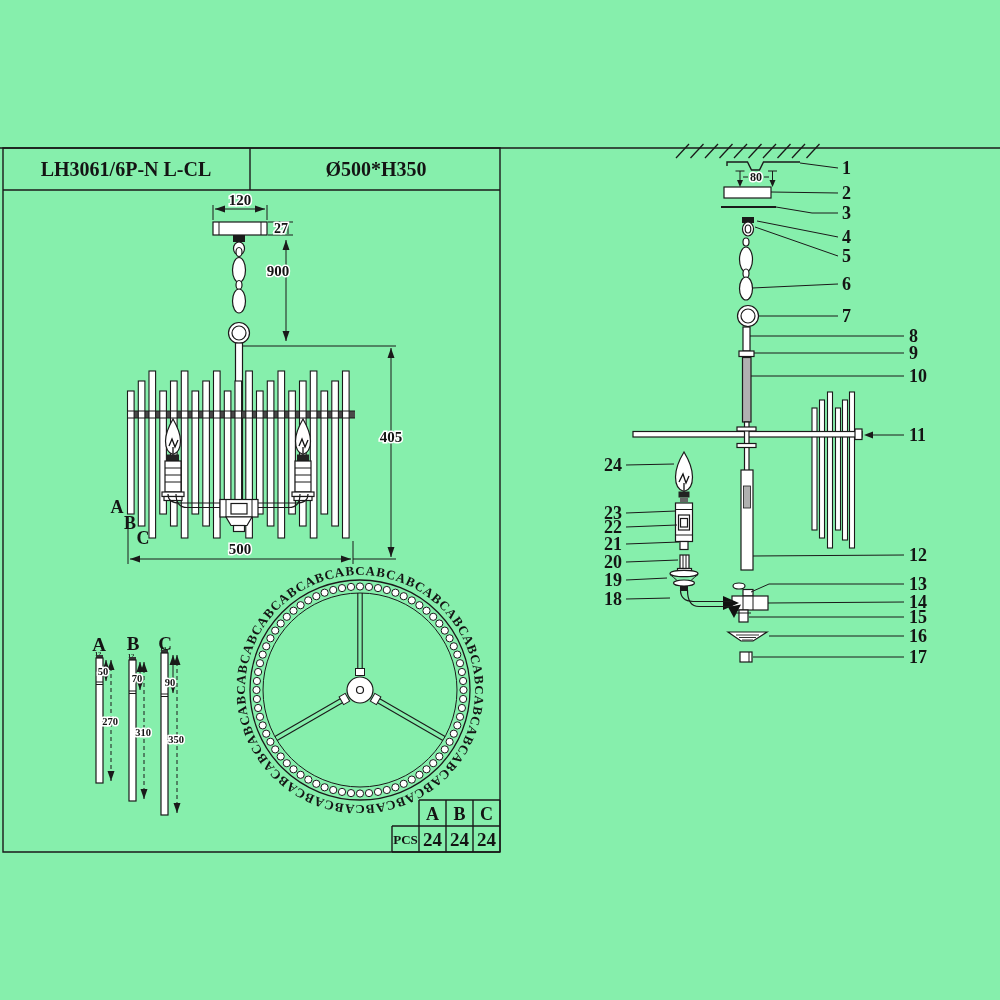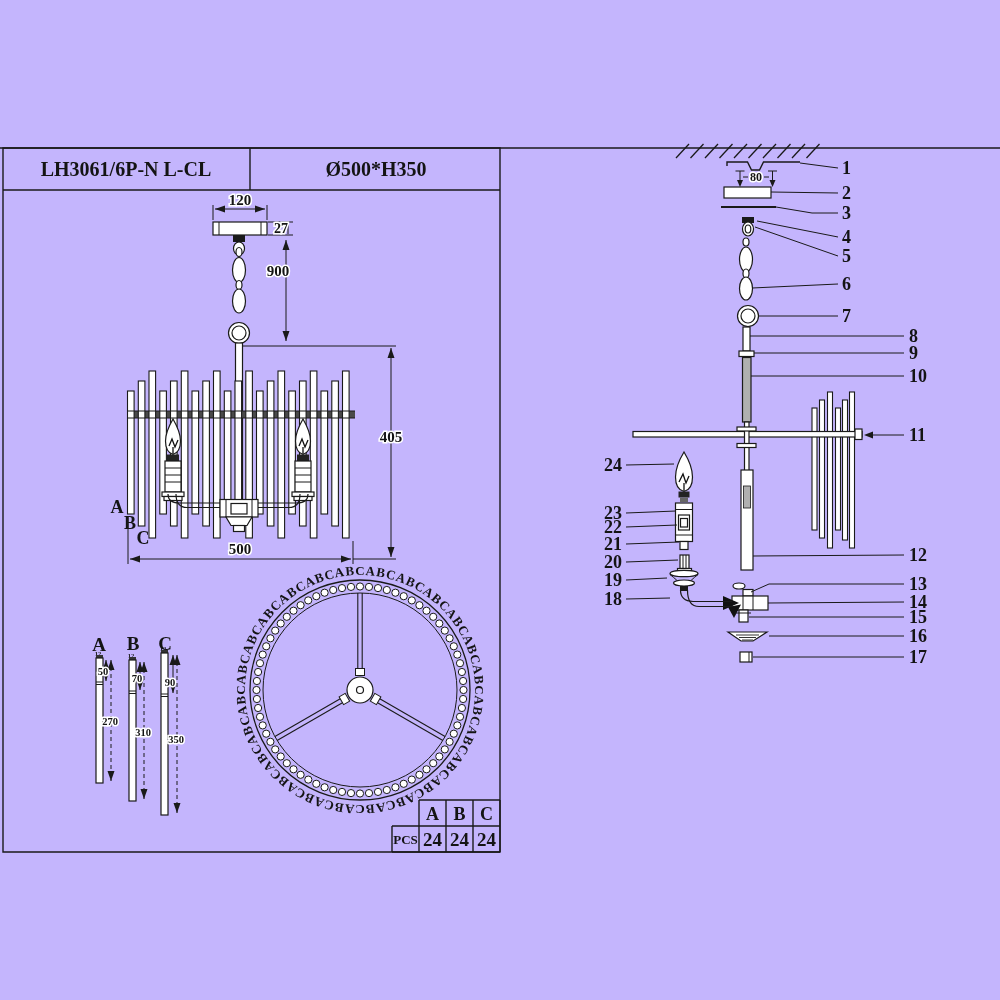--- a/index.html
+++ b/index.html
@@ -1,16 +1,16 @@
 <!DOCTYPE html>
 <html><head>
 <meta charset="utf-8">
 <style>
   html,body{margin:0;padding:0;background:#ffffff;}
-  #stage{position:relative;width:1000px;height:1000px;background:#c4b5fd;overflow:hidden;}
+  #stage{position:relative;width:1000px;height:1000px;background:#86efac;overflow:hidden;}
   svg{display:block;}
   text{font-family:"Liberation Serif",serif;font-weight:bold;fill:#141414;}
   .halo{paint-order:stroke;stroke:#ffffff;stroke-width:3px;}
   .ln{stroke:#1a1a1a;fill:none;}
   .thin{stroke-width:1;}
   .med{stroke-width:1.4;}
   .wfill{fill:#ffffff;stroke:#1a1a1a;stroke-width:1.2;}
 </style>
 </head>
 <body>

